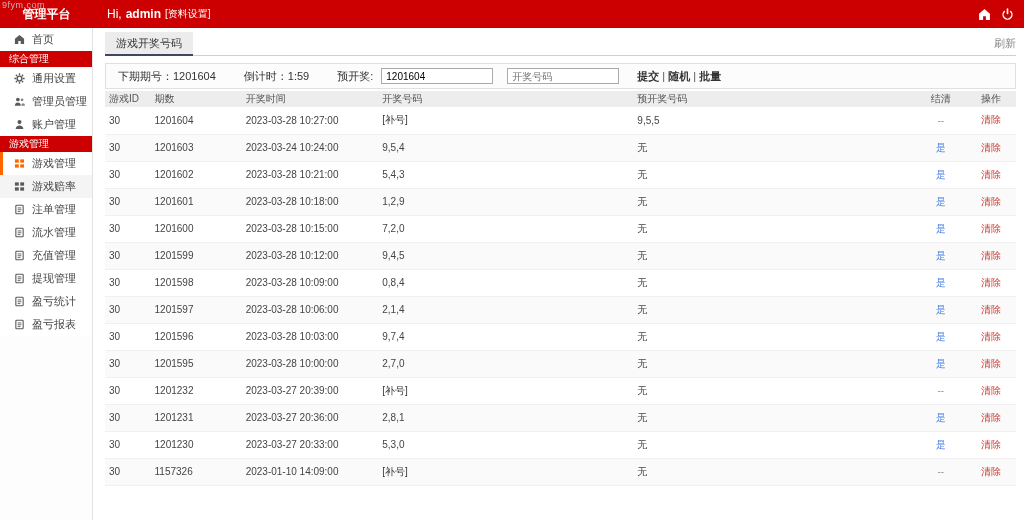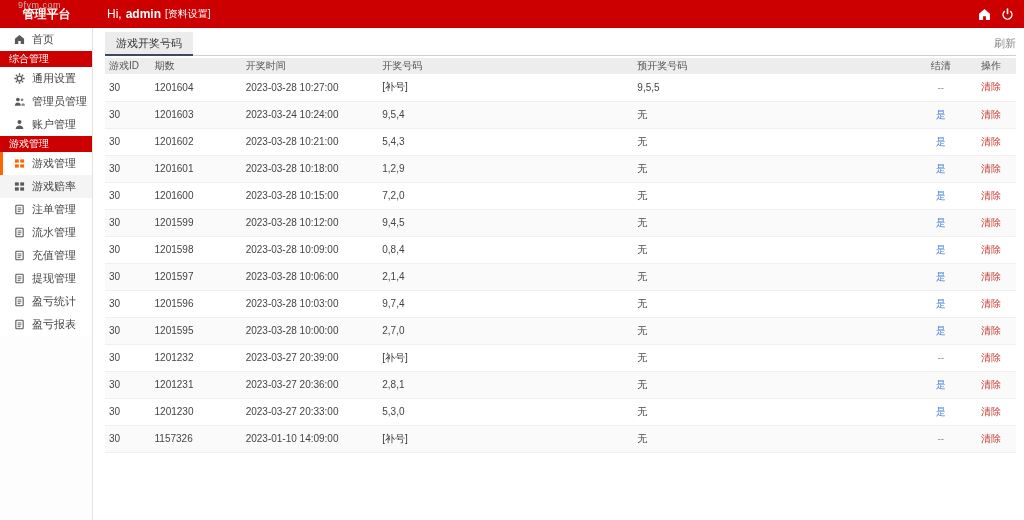--- a/index.html
+++ b/index.html
@@ -3,21 +3,21 @@
 <meta charset="utf-8">
 <style>
   :root{
     --accent-red:#cc0000; --active-orange:#ff6600; --link-blue:#4a7fe0;
     --link-red:#c9433c; --hint-orange:#ff6a00; --tab-underline:#3c4963;
   }
   *{box-sizing:border-box; margin:0; padding:0;}
   html,body{width:1024px; height:520px; overflow:hidden;}
   body{font-family:"Liberation Sans","DejaVu Sans",sans-serif; background:#f5f5f5; position:relative; font-size:11px; color:#333;}
 
-  .watermark{position:absolute; top:0; left:2px; font-size:9px; color:#cfcfcf; opacity:.85; z-index:50; letter-spacing:.5px;margin-left:16px;}
+  .watermark{position:absolute; top:0; left:2px; font-size:9px; color:#cfcfcf; opacity:.85; z-index:50; letter-spacing:.5px;}
 
   
   .app-header{position:absolute; top:0; left:0; right:0; height:28px; background:var(--accent-red); color:#fff; display:flex; align-items:center; z-index:10;}
   .brand{width:93px; text-align:center; font-weight:bold; font-size:12px;}
   .greet{margin-left:14px; font-size:12px; display:flex; align-items:center; gap:4px;}
   .greet .uname{font-weight:bold;}
   .greet .profile{font-size:10px; color:#fff; text-decoration:none; cursor:pointer;}
   .hicons{margin-left:auto; margin-right:10px; display:flex; gap:10px; align-items:center;}
   .hicons .hic{width:13px; height:13px; display:inline-block; color:#fff; cursor:pointer;}
   .hicons svg{width:100%; height:100%; display:block;}
@@ -209,20 +209,28 @@
       <span class="slabel">盈亏报表</span>
     </div>
   </aside>
 
 <main class="main">
   <div class="tabbar">
     <div class="tab">游戏开奖号码</div>
     <a class="refresh">刷新</a>
   </div>
 
+  <div class="toolbar">
+    <span class="tlabel">下期期号：1201604</span>
+    <span class="tlabel">倒计时：1:59</span>
+    <span class="plabel">预开奖:</span>
+    <input value="1201604" style="">
+    <input placeholder="开奖号码" style="">
+    <span class="actions"><a>提交</a> | <a>随机</a> | <a>批量</a></span>
+  </div>
 
 
   <table>
     <thead>
         <tr>
           <th class="c-id">游戏ID</th>
           <th class="c-issue">期数</th>
           <th class="c-time">开奖时间</th>
           <th class="c-num">开奖号码</th>
           <th class="c-pre">预开奖号码</th>

